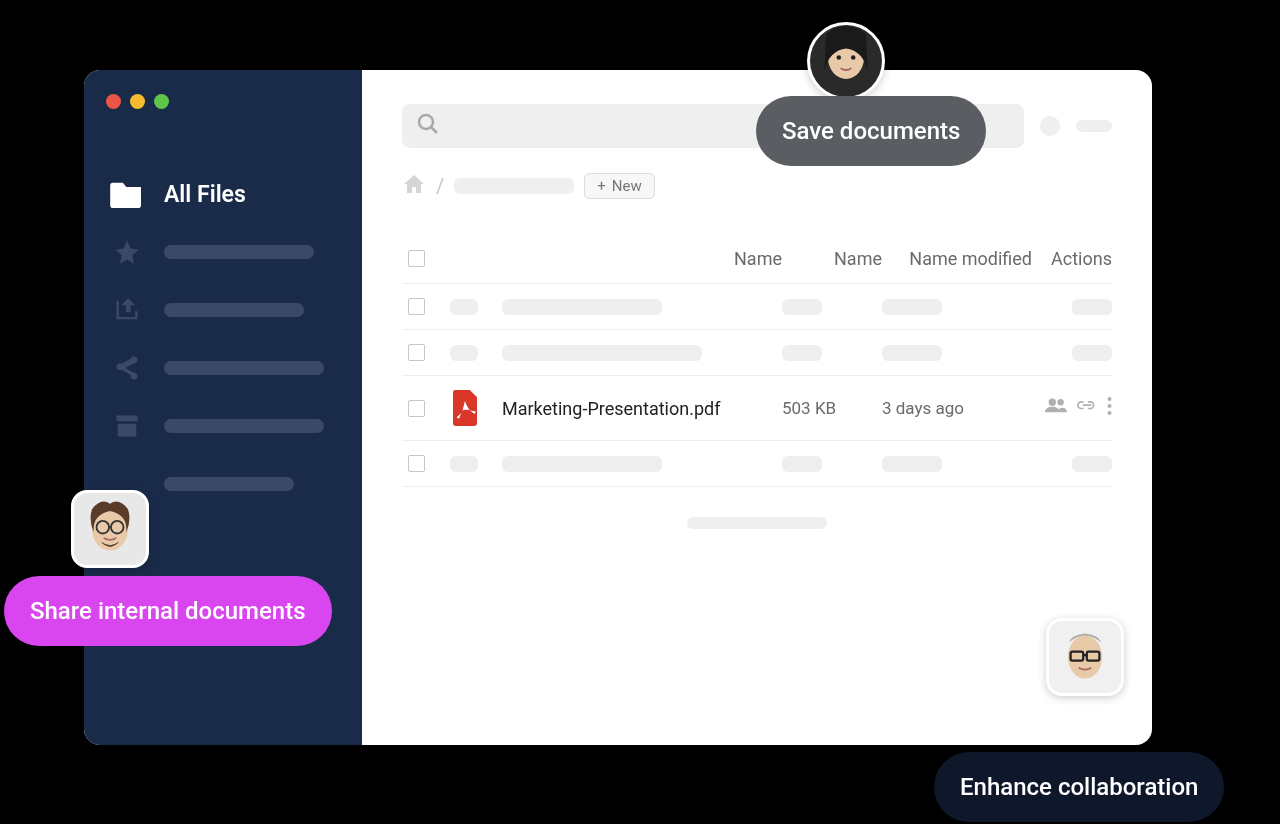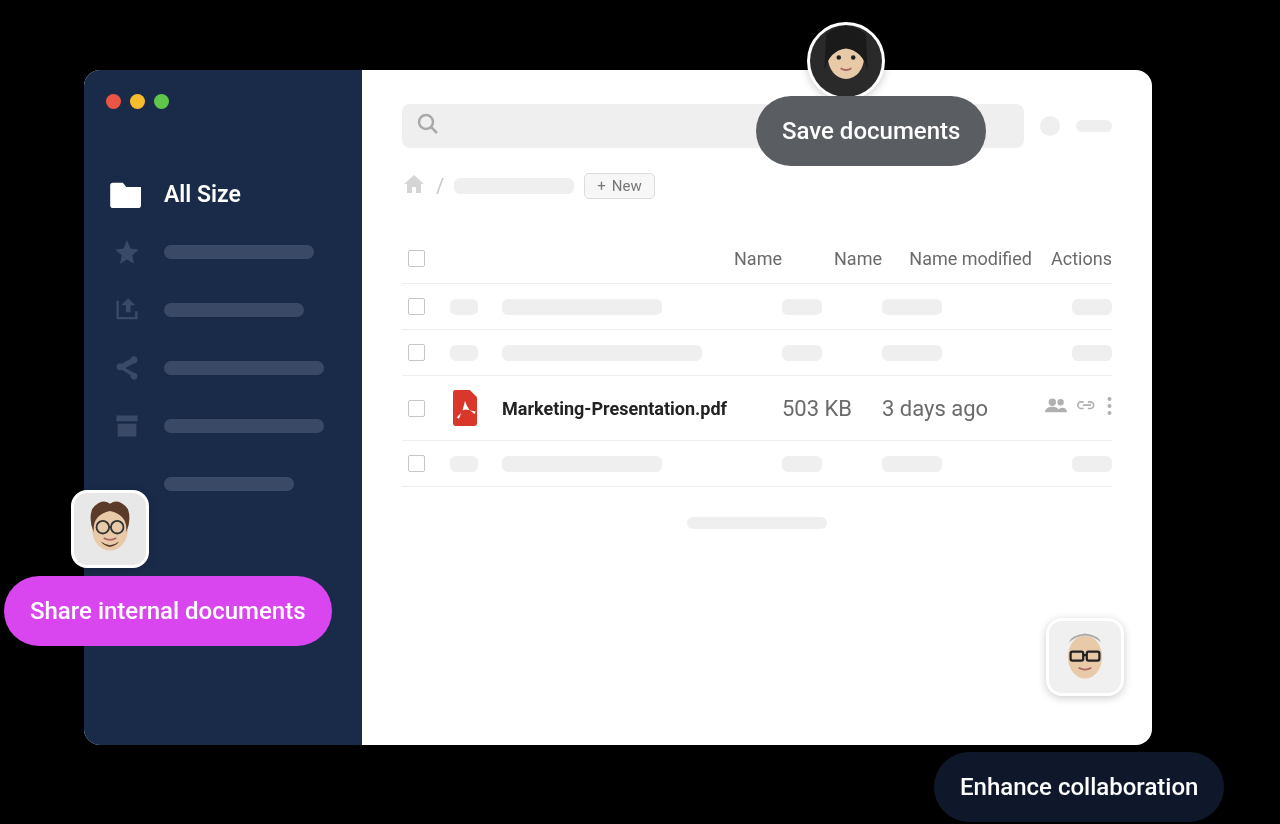--- a/index.html
+++ b/index.html
@@ -106,22 +106,22 @@
     border: 1.5px solid #c6c6c6;
     border-radius: 2px;
     margin-left: 6px;
   }
   .ph { height: 16px; background: #efefef; border-radius: 6px; }
   .trow .c-icon .ph { width: 28px;}
   .trow .c-name .ph { width: 160px;}
   .trow .c-size .ph { width: 40px;}
   .trow .c-mod .ph { width: 60px;}
   .trow .c-act .ph { width: 40px; margin-left:auto;}
-  .trow.filled .c-name { color:#222; font-weight:700; font-size:18px;}
-  .trow.filled .c-size, .trow.filled .c-mod { color:#6a6a6a; font-size:22px;}
+  .trow.filled .c-name { color:#222; font-weight:400; font-size:18px;}
+  .trow.filled .c-size, .trow.filled .c-mod { color:#6a6a6a; font-size:17px;}
   .pdf-icon { width:30px; height:36px; position:relative;}
   .pdf-icon svg { width:100%; height:100%;}
   .row-actions { display:flex; gap:10px; justify-content:flex-end; color:#b0b0b0;}
   .row-actions svg { fill:#b0b0b0;}
   .footer-ph { width:140px; height:12px; background:#efefef; border-radius:6px; margin: 30px auto 0;}
   
   .callout {
     position: absolute;
     border-radius: 999px;
     color: #fff;
@@ -156,21 +156,21 @@
       <div class="tl red"></div>
       <div class="tl yellow"></div>
       <div class="tl green"></div>
     </div>
     <div class="nav-item active">
       <span class="nav-icon">
         <svg viewBox="0 0 24 20" width="34" height="28" class="folder-svg">
             <path d="M2 2h7l2.5 3H22v13a2 2 0 0 1-2 2H2a2 2 0 0 1-2-2V4a2 2 0 0 1 2-2z"></path>
           </svg>
       </span>
-      <span class="nav-label">All Size</span>
+      <span class="nav-label">All Files</span>
     </div>
     <div class="nav-item">
       <span class="nav-icon">
         <svg viewBox="0 0 24 24" width="28" height="28" fill="#3a4a66">
             <path d="M12 2l2.9 6.9L22 10l-5.5 4.8L18 22l-6-3.6L6 22l1.5-7.2L2 10l7.1-1.1z"></path>
           </svg>
       </span>
       <span class="nav-placeholder" style="width:150px"></span>
     </div>
     <div class="nav-item">

